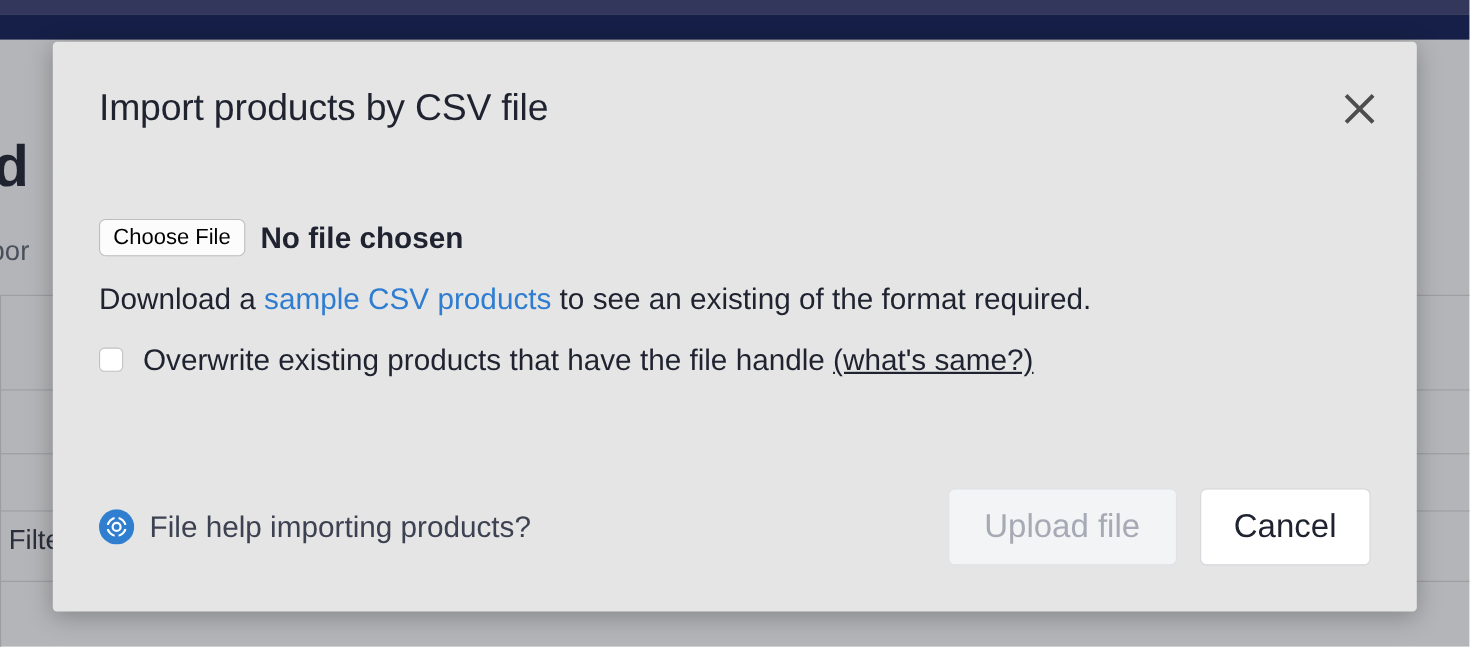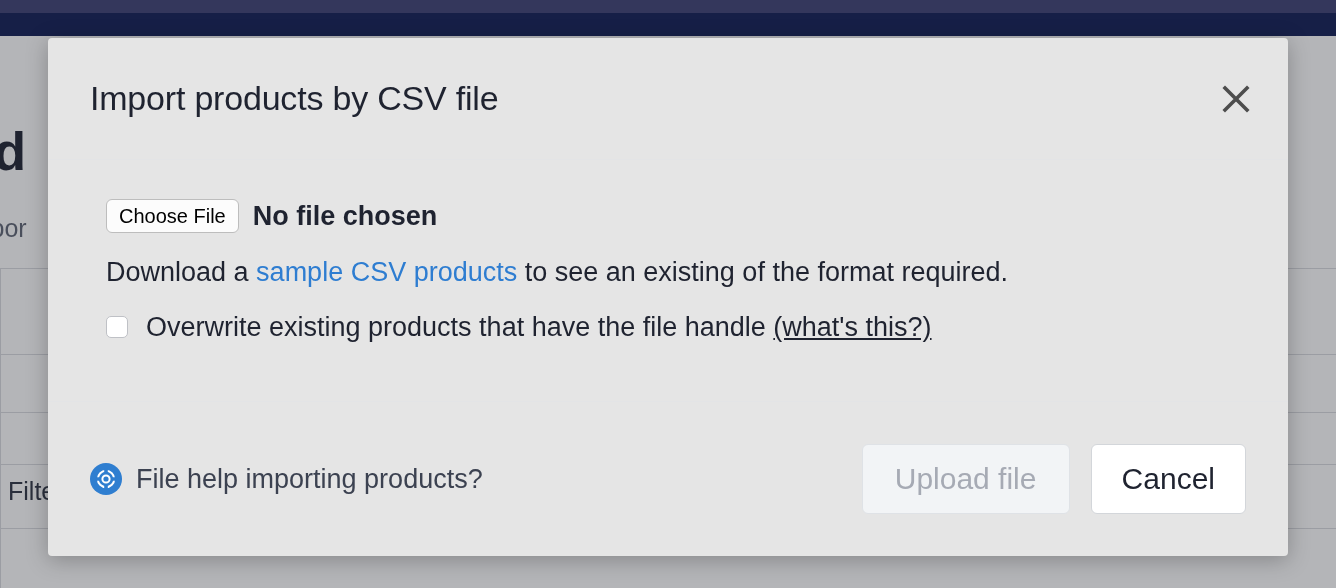--- a/index.html
+++ b/index.html
@@ -144,21 +144,20 @@
     background: none;
     border: none;
     cursor: pointer;
   }
   .close-btn svg { display: block; }
 
   .modal-body {
     flex: none;
     height: 241px;
     padding: 38px 42px 0 42px;
-    margin-left: 16px;
   }
 
   .file-row {
     display: flex;
     align-items: center;
     height: 36px;
   }
 
   .choose-file-btn {
     height: 34px;
@@ -322,21 +321,21 @@
 
       <div class="file-row">
         <button class="choose-file-btn">Choose File</button>
         <span class="file-status">No file chosen</span>
       </div>
 
       <div class="download-line"><span>Download a </span><a class="sample-link">sample CSV products</a><span> to see an existing of the format required.</span></div>
 
       <div class="overwrite-row">
         <div class="cb"></div>
-        <div class="overwrite-label"><span>Overwrite existing products that have the file handle </span><a class="whats-this">(what's this?)</a></div>
+        <div class="overwrite-label"><span>Overwrite existing products that have the file handle </span><a class="whats-this">(what's same?)</a></div>
       </div>
 
     </div>
 
     <div class="modal-footer">
 
       <div class="help-block">
         <svg class="help-icon" viewBox="0 0 32 32">
           <circle cx="16" cy="16" r="16" fill="#2f7ed0"></circle>
           <g fill="none" stroke="#ffffff" stroke-width="2">

